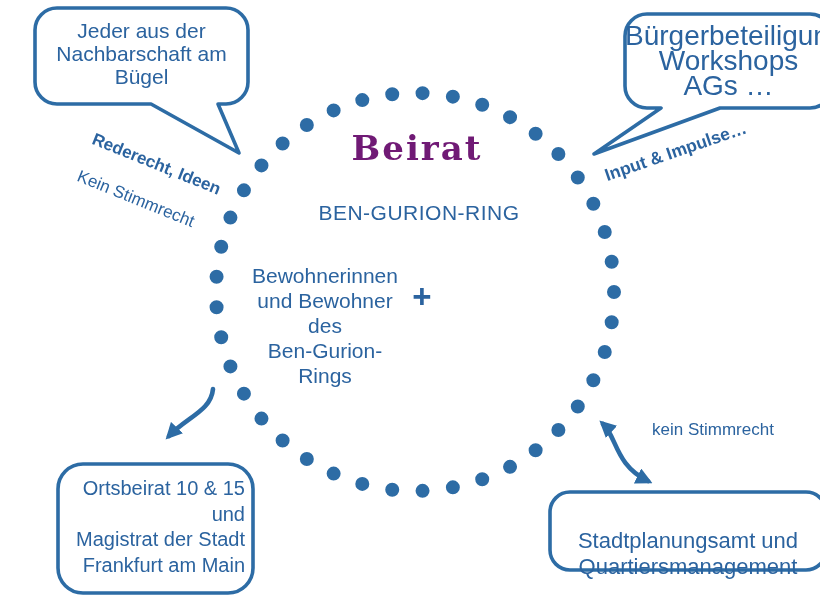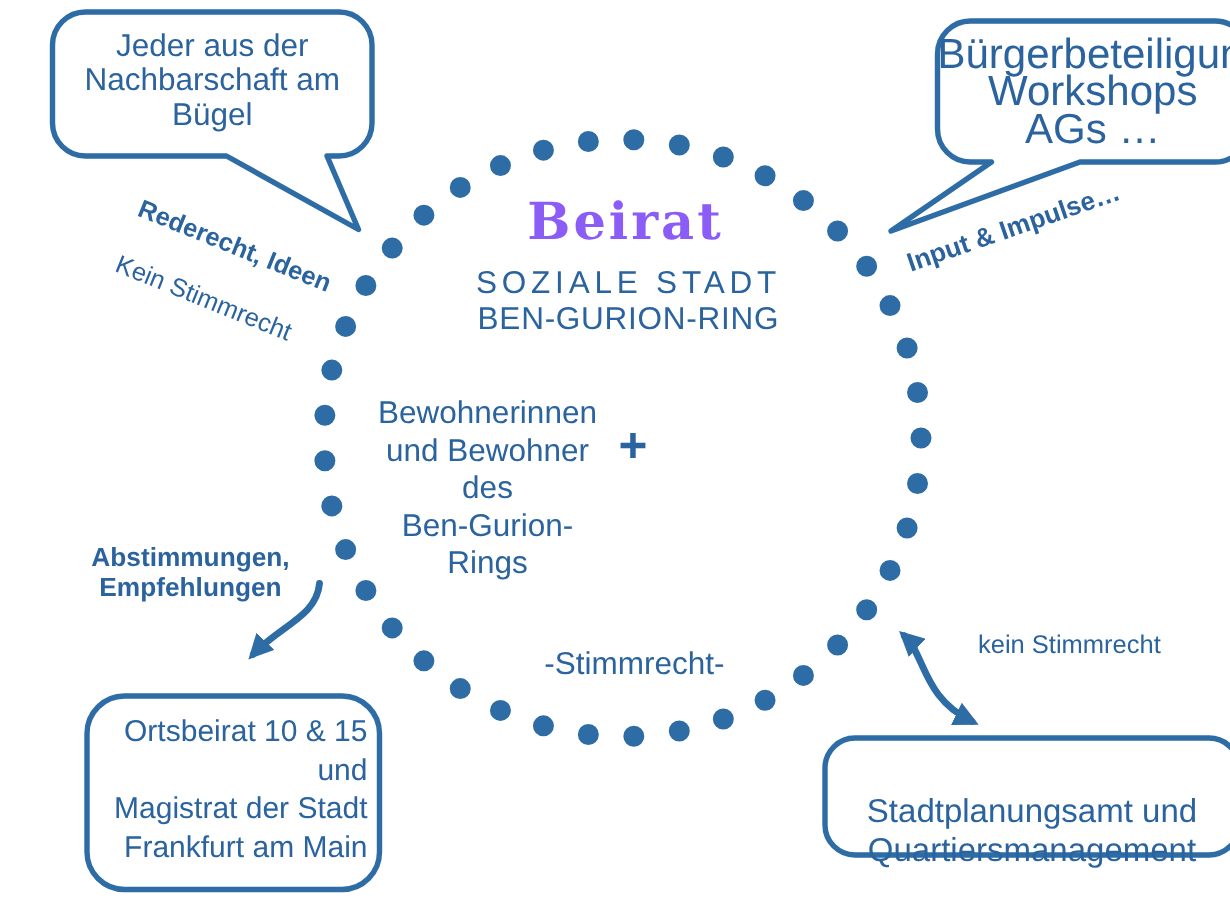--- a/index.html
+++ b/index.html
@@ -8,21 +8,21 @@
     font-family:"Liberation Sans",sans-serif;color:#2b639f;margin-left:20px;
   }
   .stage svg{position:absolute;left:0;top:0;}
   .txt{position:absolute;white-space:pre-line;text-align:center;color:#2b639f;}
   .bubble-tl-text{left:15px;top:19px;width:213px;font-size:21px;line-height:23px;}
   .bubble-tr-text{left:605px;top:23px;width:207px;font-size:28px;line-height:25px;}
   .box-bl-text{left:38px;top:476px;width:187px;font-size:20px;line-height:25.5px;text-align:right;}
   .box-br-text{left:530px;top:528px;width:276px;font-size:22px;line-height:25.5px;}
   .title{
     left:297px;top:128px;width:200px;font-family:"DejaVu Serif","Liberation Serif",serif;
-    font-weight:bold;font-size:34px;letter-spacing:2px;color:#8b5cf6;
+    font-weight:bold;font-size:34px;letter-spacing:2px;color:#701a75;
   }
   .subtitle1{left:287px;top:177px;width:224px;font-size:21px;letter-spacing:3.2px;}
   .subtitle2{left:287px;top:201px;width:224px;font-size:21px;letter-spacing:0.5px;}
   .group-left{left:225px;top:263px;width:160px;font-size:21px;line-height:25px;}
   .group-right{left:416px;top:263px;width:160px;font-size:21px;line-height:25px;}
   .plus{left:389px;top:277px;width:26px;font-size:33px;font-weight:bold;line-height:40px;}
   .voting{left:325px;top:431px;width:156px;font-size:21px;}
   .label-tl{
     left:84px;top:111px;transform:rotate(22deg);transform-origin:0 0;
     font-size:17px;line-height:20px;text-align:left;width:150px;
@@ -69,35 +69,31 @@
 Bügel</div>
   <div class="txt bubble-tr-text">Bürgerbeteiligungs-
 Workshops
 AGs …</div>
 
   <div class="txt label-tl">
     <div class="b">Rederecht, Ideen</div>
     <div>Kein Stimmrecht</div>
   </div>
   <div class="txt label-tr">Input &amp; Impulse…</div>
-  <div class="txt label-bl">Abstimmungen,
-Empfehlungen</div>
   <div class="txt label-br">
     <div class="r">kein Stimmrecht</div>
   </div>
 
   <div class="txt title">Beirat</div>
-  <div class="txt subtitle1">SOZIALE STADT</div>
   <div class="txt group-left">Bewohnerinnen
 und Bewohner
 des
 Ben-Gurion-Rings</div>
   <div class="txt subtitle2">BEN-GURION-RING</div>
   <div class="txt plus">+</div>
-  <div class="txt voting">-Stimmrecht-</div>
 
   <div class="txt box-bl-text">Ortsbeirat 10 &amp; 15
 und
 Magistrat der Stadt
 Frankfurt am Main</div>
   <div class="txt box-br-text">Stadtplanungsamt und
 Quartiersmanagement</div>
 
 </div>
 

